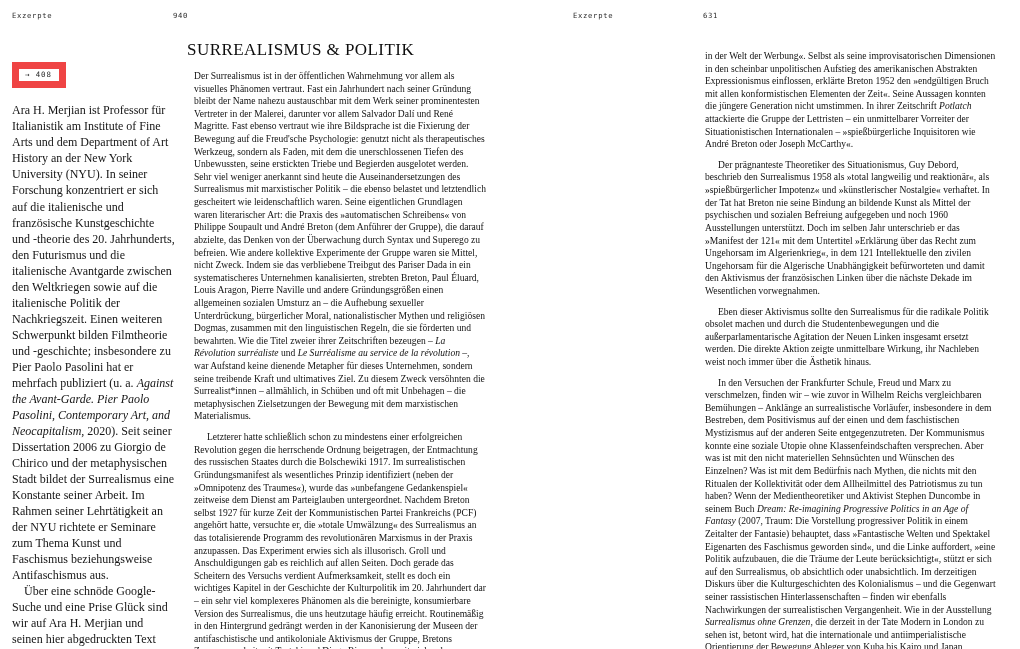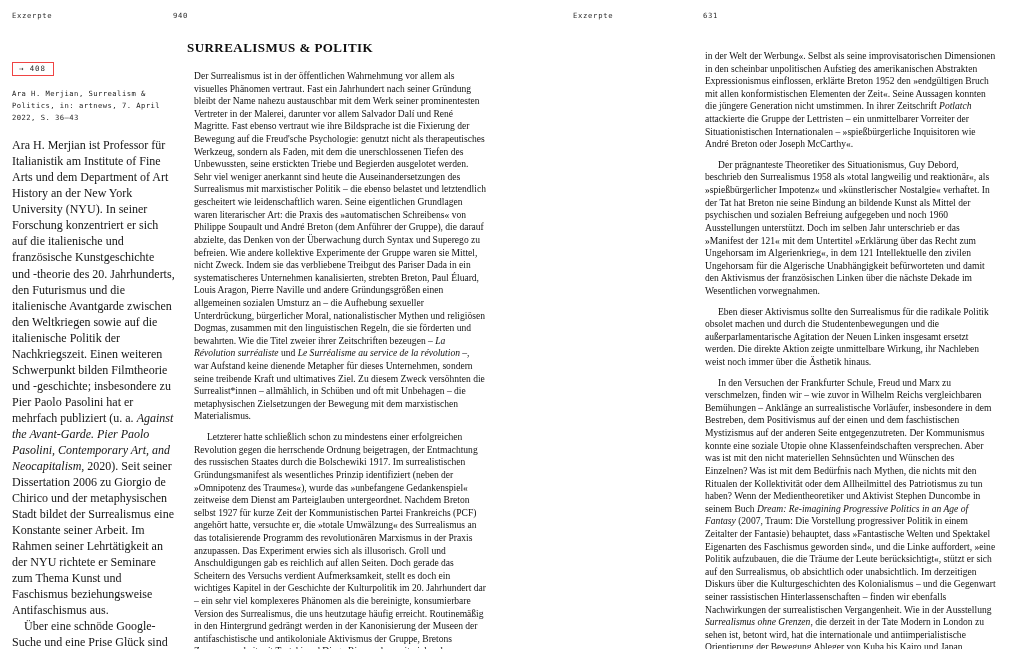--- a/index.html
+++ b/index.html
@@ -47,21 +47,21 @@
   
   .sidebar {
     position: absolute;
     left: 12px;
     top: 44px;
     width: 163px;
   }
 
   .ref-badge {
     display: inline-block;
-    border: 1px solid #ef4444;
+    border: 7px solid #ef4444;
     padding: 2px 7px 3px 6px;
     font-family: "DejaVu Sans Mono", monospace;
     font-size: 7.4px;
     letter-spacing: 0.9px;
     color: #1d1d1d;
     line-height: 1;
     background: #fff;
     margin-top: 18px;
   }
 
@@ -83,25 +83,24 @@
     color: #141414;
   }
   .sidebar-body p { margin: 0; }
   .sidebar-body p.indent { text-indent: 12px; }
   .sidebar-body i { font-style: italic; }
 
   
   .col-title {
     position: absolute;
     font-family: "Liberation Serif", serif;
-    font-size: 13px;
+    font-size: 17px;
     letter-spacing: 0.45px;
     color: #0d0d0d;
     white-space: nowrap;
-    font-weight: bold;
   }
 
   .textcol {
     position: absolute;
     font-family: "Liberation Serif", serif;
     font-size: 9.55px;
     line-height: 1.322;
     color: #121212;
     text-align: left;
     hyphens: none;
@@ -133,21 +132,20 @@
 
 <div class="spread">
 
   <div class="page">
 
     <div class="runhead runhead-left">Exzerpte</div>
     <div class="runhead folio">940</div>
 
     <div class="sidebar">
       <div class="ref-badge">→ 408</div>
-      <div class="source-line">Ara H. Merjian, Surrealism &amp; Politics, in: artnews, 7. April 2022, S. 36–43</div>
       <div class="sidebar-body">
           <p>Ara H. Merjian ist Professor für Italianistik am Institute of Fine Arts und dem Department of Art History an der New York University (NYU). In seiner Forschung konzentriert er sich auf die italienische und französische Kunstgeschichte und -theorie des 20. Jahrhunderts, den Futurismus und die italienische Avantgarde zwischen den Weltkriegen sowie auf die italienische Politik der Nachkriegszeit. Einen weiteren Schwerpunkt bilden Filmtheorie und -geschichte; insbesondere zu Pier Paolo Pasolini hat er mehrfach publiziert (u. a. <i>Against the Avant-Garde. Pier Paolo Pasolini, Contemporary Art, and Neocapitalism</i>, 2020). Seit seiner Dissertation 2006 zu Giorgio de Chirico und der metaphysischen Stadt bildet der Surrealismus eine Konstante seiner Arbeit. Im Rahmen seiner Lehrtätigkeit an der NYU richtete er Seminare zum Thema Kunst und Faschismus beziehungsweise Antifaschismus aus.</p>
           <p class="indent">Über eine schnöde Google-Suche und eine Prise Glück sind wir auf Ara H. Merjian und seinen hier abgedruckten Text »Surrealism &amp; Politics« gestoßen, der uns in der Frühphase des Ausstellungsprojekts maßgeblich in unseren konzeptuellen Überlegungen bestärkt hat. Darüber hinaus konnten wir ihn als Mitherausgeber dieser Publikation gewinnen. – Die Herausgeber*innen</p>
         </div>
     </div>
 
     <div class="col-title" id="title-left">SURREALISMUS &amp; POLITIK</div>
 
     <div class="textcol" id="main-col-left">
         <p>Der Surrealismus ist in der öffentlichen Wahrnehmung vor allem als visuelles Phänomen vertraut. Fast ein Jahrhundert nach seiner Gründung bleibt der Name nahezu austauschbar mit dem Werk seiner prominentesten Vertreter in der Malerei, darunter vor allem Salvador Dalí und René Magritte. Fast ebenso vertraut wie ihre Bildsprache ist die Fixierung der Bewegung auf die Freud'sche Psychologie: genutzt nicht als therapeutisches Werkzeug, sondern als Faden, mit dem die unerschlossenen Tiefen des Unbewussten, seine erstickten Triebe und Begierden ausgelotet werden. Sehr viel weniger anerkannt sind heute die Auseinandersetzungen des Surrealismus mit marxistischer Politik – die ebenso belastet und letztendlich gescheitert wie leidenschaftlich waren. Seine eigentlichen Grundlagen waren literarischer Art: die Praxis des »automatischen Schreibens« von Philippe Soupault und André Breton (dem Anführer der Gruppe), die darauf abzielte, das Denken von der Überwachung durch Syntax und Superego zu befreien. Wie andere kollektive Experimente der Gruppe waren sie Mittel, nicht Zweck. Indem sie das verbliebene Treibgut des Pariser Dada in ein systematischeres Unternehmen kanalisierten, strebten Breton, Paul Éluard, Louis Aragon, Pierre Naville und andere Gründungsgrößen einen allgemeinen sozialen Umsturz an – die Aufhebung sexueller Unterdrückung, bürgerlicher Moral, nationalistischer Mythen und religiösen Dogmas, zusammen mit den linguistischen Regeln, die sie förderten und bewahrten. Wie die Titel zweier ihrer Zeitschriften bezeugen – <i>La Révolution surréaliste</i> und <i>Le Surréalisme au service de la révolution</i> –, war Aufstand keine dienende Metapher für dieses Unternehmen, sondern seine treibende Kraft und ultimatives Ziel. Zu diesem Zweck versöhnten die Surrealist*innen – allmählich, in Schüben und oft mit Unbehagen – die metaphysischen Zielsetzungen der Bewegung mit dem marxistischen Materialismus.</p>

